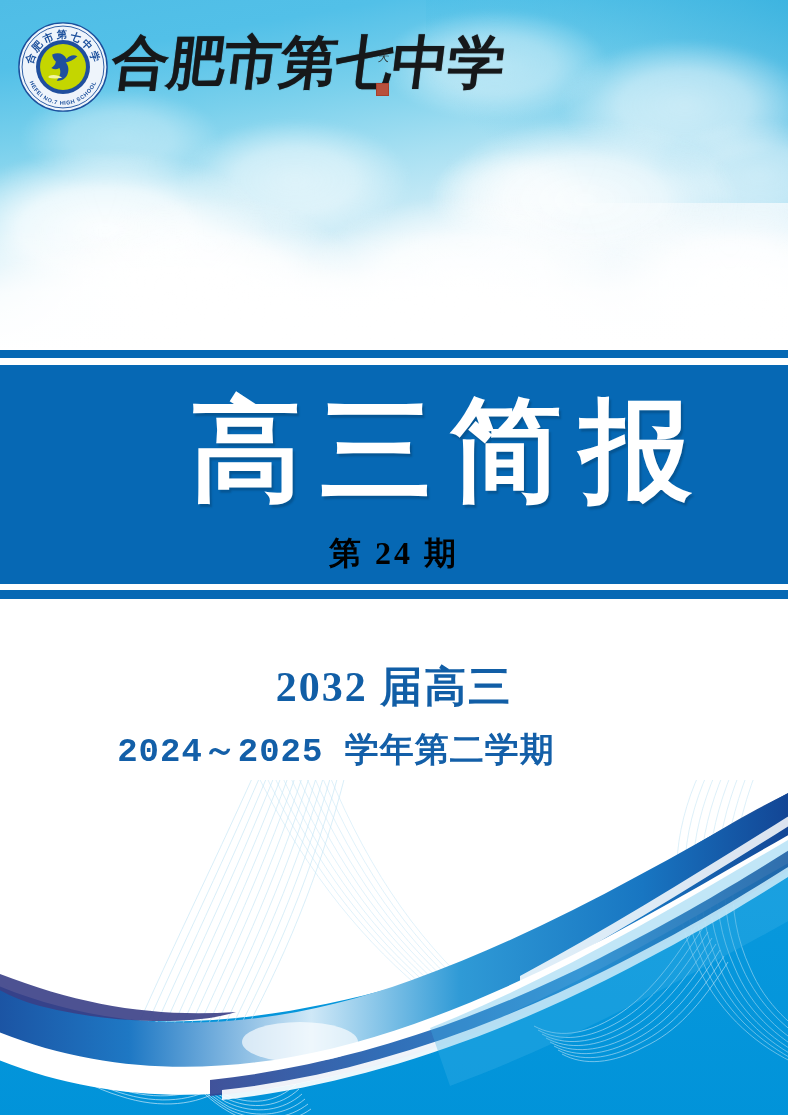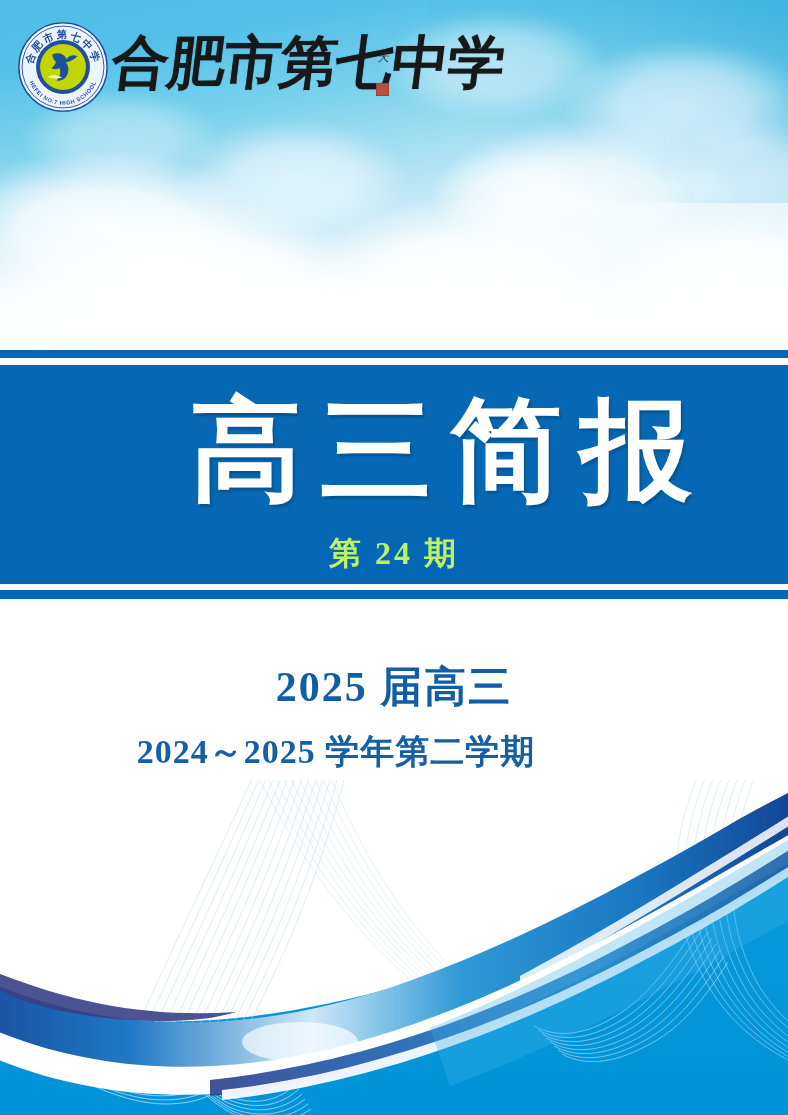--- a/index.html
+++ b/index.html
@@ -151,21 +151,21 @@
     text-indent: 18px;
     white-space: nowrap;
     text-shadow: 2px 3px 2px rgba(0,0,0,.18);
     margin-left: 47px;
   }
   .banner-issue {
     position: absolute;
     left: 0; top: 168px;
     width: 788px;
     text-align: center;
-    color: #bef264;
+    color: #000000;
     font-family: "Liberation Serif", "DejaVu Serif", serif;
     font-weight: 700;
     font-size: 32px;
     line-height: 40px;
     letter-spacing: 3px;
     white-space: nowrap;
   }
 
   
   .subtitle-1 {
@@ -180,21 +180,21 @@
     line-height: 54px;
     letter-spacing: 2px;
     white-space: nowrap;
   }
   .subtitle-2 {
     position: absolute;
     left: 0; top: 730px;
     width: 672px;
     text-align: center;
     color: #135fa8;
-    font-family: Liberation Serif, serif;
+    font-family: Liberation Mono, monospace;
     font-weight: 700;
     font-size: 34px;
     line-height: 44px;
     letter-spacing: 1px;
     white-space: nowrap;
   }
 
   
   .wave-art {
     position: absolute;
@@ -262,21 +262,21 @@
 
   <div class="rule-top"></div>
 
   <div class="banner">
     <div class="banner-title">高三简报</div>
     <div class="banner-issue">第 24 期</div>
   </div>
 
   <div class="rule-bottom"></div>
 
-  <div class="subtitle-1">2025 届高三</div>
+  <div class="subtitle-1">2032 届高三</div>
   <div class="subtitle-2">2024～2025 学年第二学期</div>
 
   <div class="wave-art">
     <svg viewBox="0 0 788 335" xmlns="http://www.w3.org/2000/svg" preserveAspectRatio="none">
       <defs>
         <linearGradient id="gMid" x1="0" y1="0" x2="1" y2="0">
           <stop offset="0" stop-color="#1b4f9f"></stop>
           <stop offset="0.18" stop-color="#1e78c4"></stop>
           <stop offset="0.40" stop-color="#cfe8f7"></stop>
           <stop offset="0.58" stop-color="#2f9ad6"></stop>

